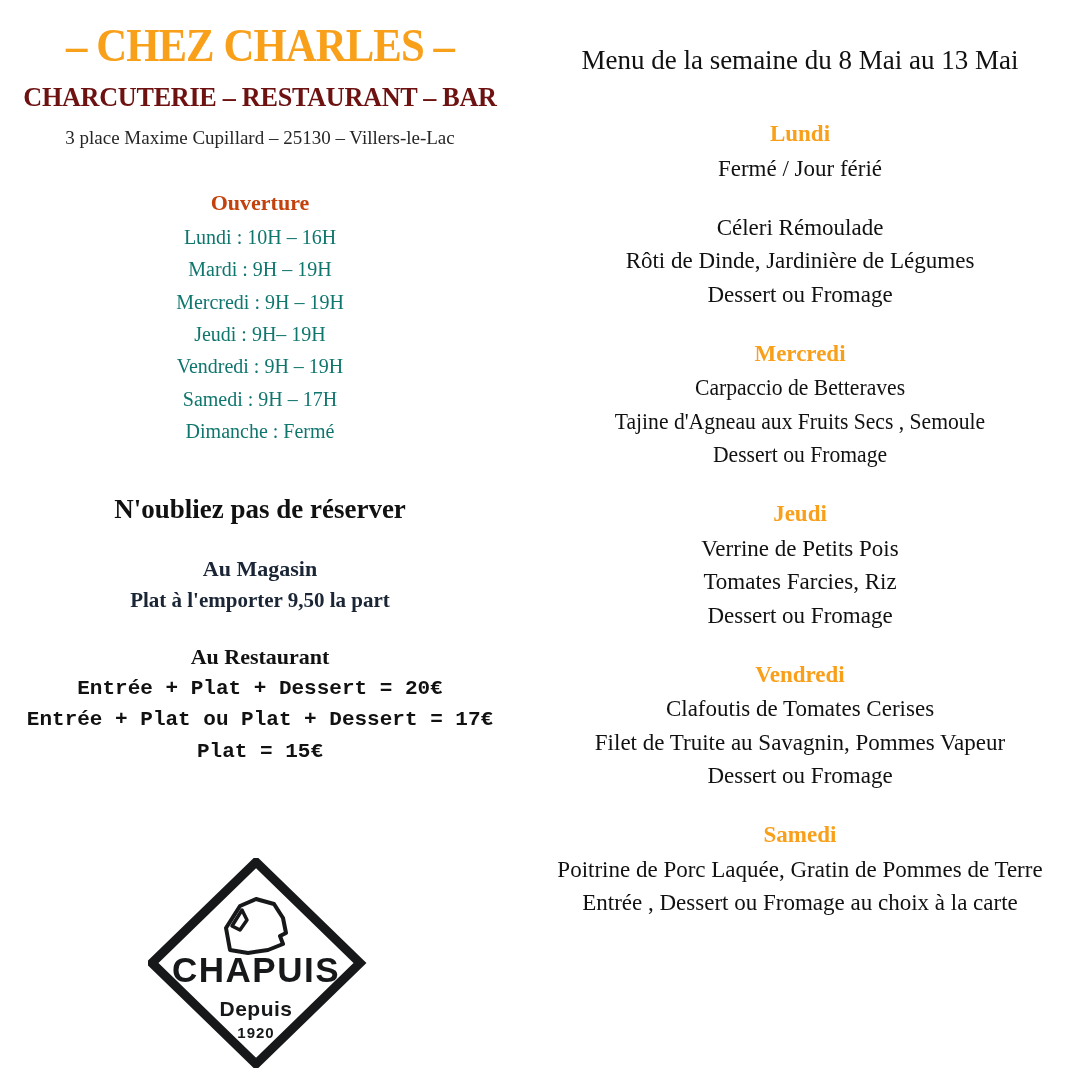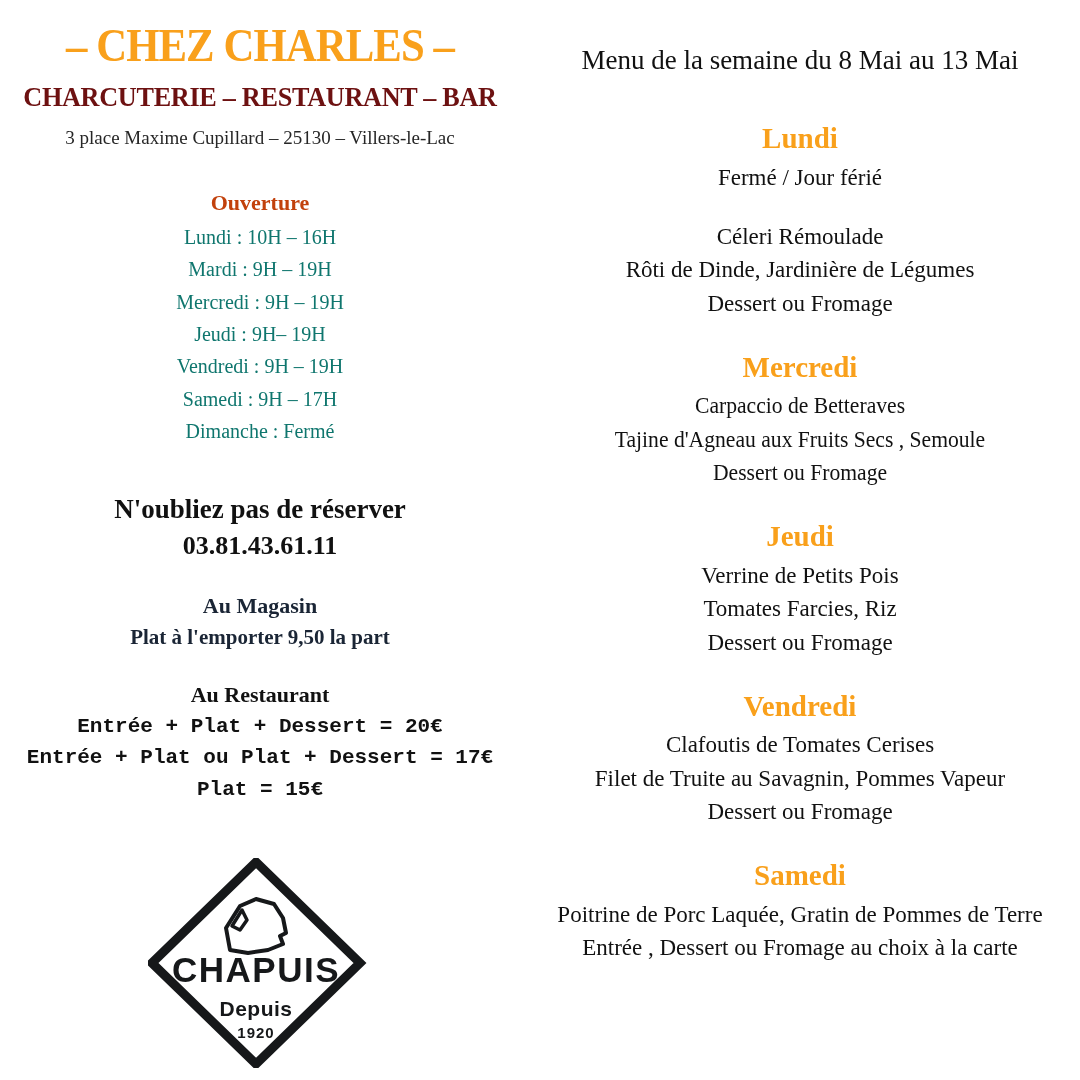--- a/index.html
+++ b/index.html
@@ -161,21 +161,21 @@
     text-align: center;
     font-size: 27px;
     color: #111;
     white-space: nowrap;
   }
   .day {
     text-align: center;
     padding-top: 26px;
   }
   .day-name {
-    font-size: 29px;
+    font-size: 23px;
     font-weight: bold;
     color: #f9a01b;
     line-height: 1.5;
     white-space: nowrap;
   }
   .day-item {
     font-size: 23px;
     color: #111;
     line-height: 1.45;
     white-space: nowrap;
@@ -205,21 +205,20 @@
         <li>Mercredi : 9H – 19H</li>
         <li>Jeudi : 9H– 19H</li>
         <li>Vendredi : 9H – 19H</li>
         <li>Samedi : 9H – 17H</li>
         <li>Dimanche : Fermé</li>
       </ul>
     </div>
 
     <div class="reserve">
       <div class="reserve-line">N'oubliez pas de réserver</div>
-      <div class="reserve-phone">03.81.43.61.11</div>
     </div>
 
     <div class="price-block shop">
       <div class="price-heading">Au Magasin</div>
       <div class="price-line">Plat à l'emporter  9,50 la part</div>
     </div>
 
     <div class="price-block restaurant">
       <div class="price-heading">Au Restaurant</div>
       <div class="price-line">Entrée + Plat + Dessert = 20€</div>

